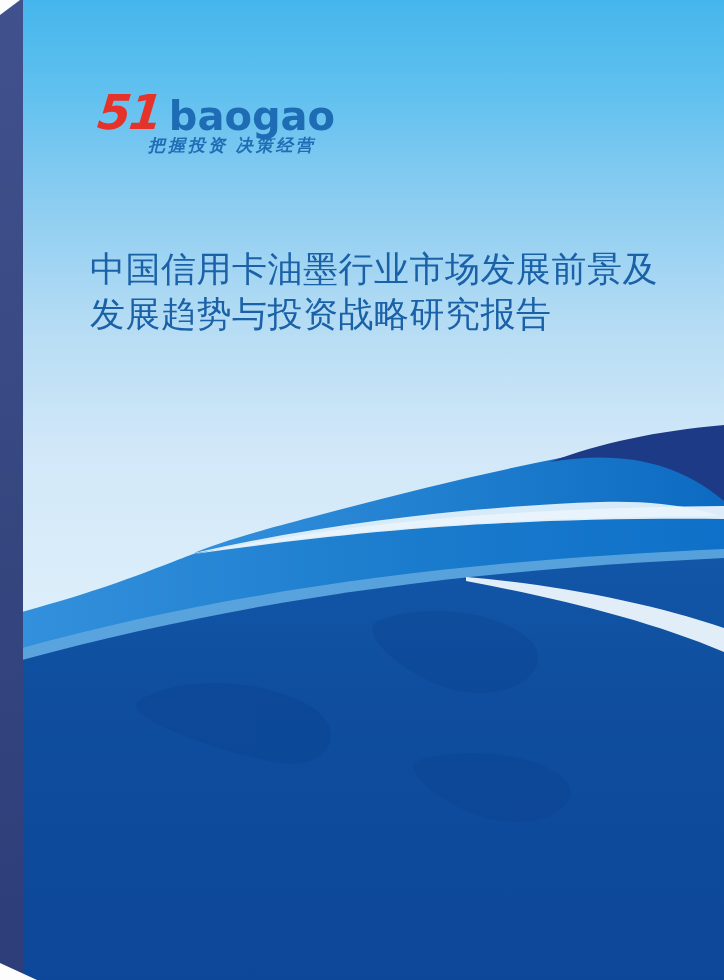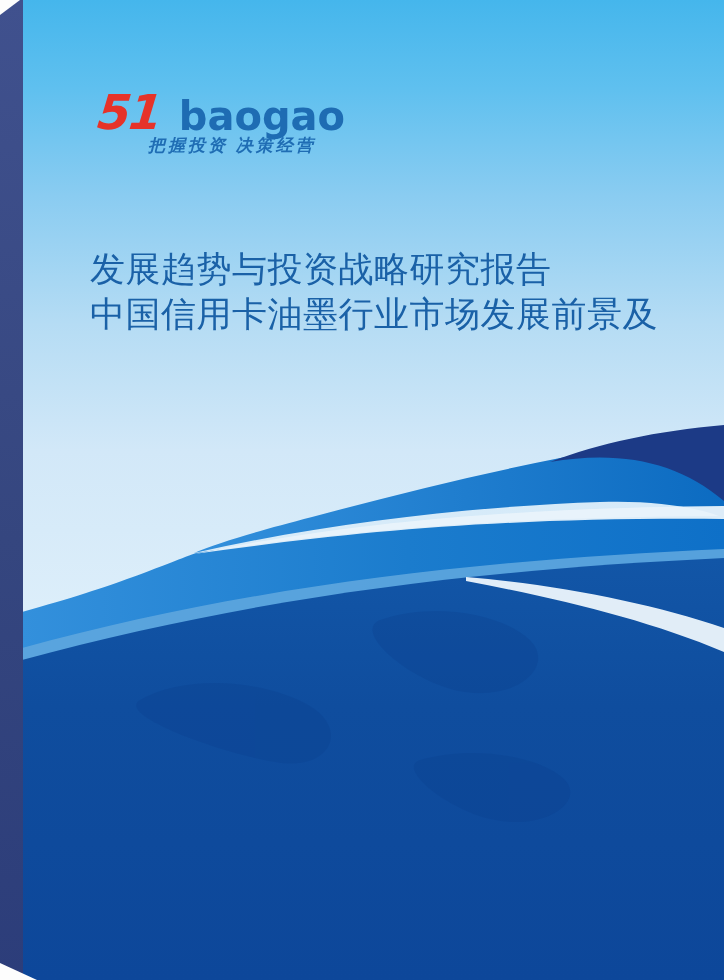--- a/index.html
+++ b/index.html
@@ -29,21 +29,21 @@
   }
   .logo{position:absolute;left:98px;top:88px;line-height:1;}
   .logo-row{display:flex;align-items:flex-end;}
   .logo-51{
     color:#e63329;font-size:48px;font-weight:bold;font-style:italic;
     letter-spacing:-2px;transform:skewX(-6deg);
     font-family:"DejaVu Sans",sans-serif;
   }
   .logo-baogao{
     color:#1e6cb3;font-size:40px;font-weight:bold;
-    letter-spacing:0px;margin-left:18px;
+    letter-spacing:0px;margin-left:8px;
     font-family:"DejaVu Sans",sans-serif;
   }
   .logo-tagline{
     margin-left:50px;margin-top:1px;
     color:#1f6db4;font-size:17px;font-weight:bold;font-style:italic;
     letter-spacing:3px;
   }
   .title{
     position:absolute;left:90px;top:246px;width:600px;
     color:#1a61a7;font-size:35px;line-height:45px;
@@ -101,17 +101,17 @@
 
   <div class="logo">
     <div class="logo-row">
       <span class="logo-51">51</span>
       <span class="logo-baogao">baogao</span>
     </div>
     <div class="logo-tagline">把握投资 决策经营</div>
   </div>
 
   <div class="title">
+    <div class="line">中国信用卡油墨行业市场发展前景及</div>
     <div class="line">发展趋势与投资战略研究报告</div>
-    <div class="line">中国信用卡油墨行业市场发展前景及</div>
   </div>
 
 </div>
 
 </body></html>

